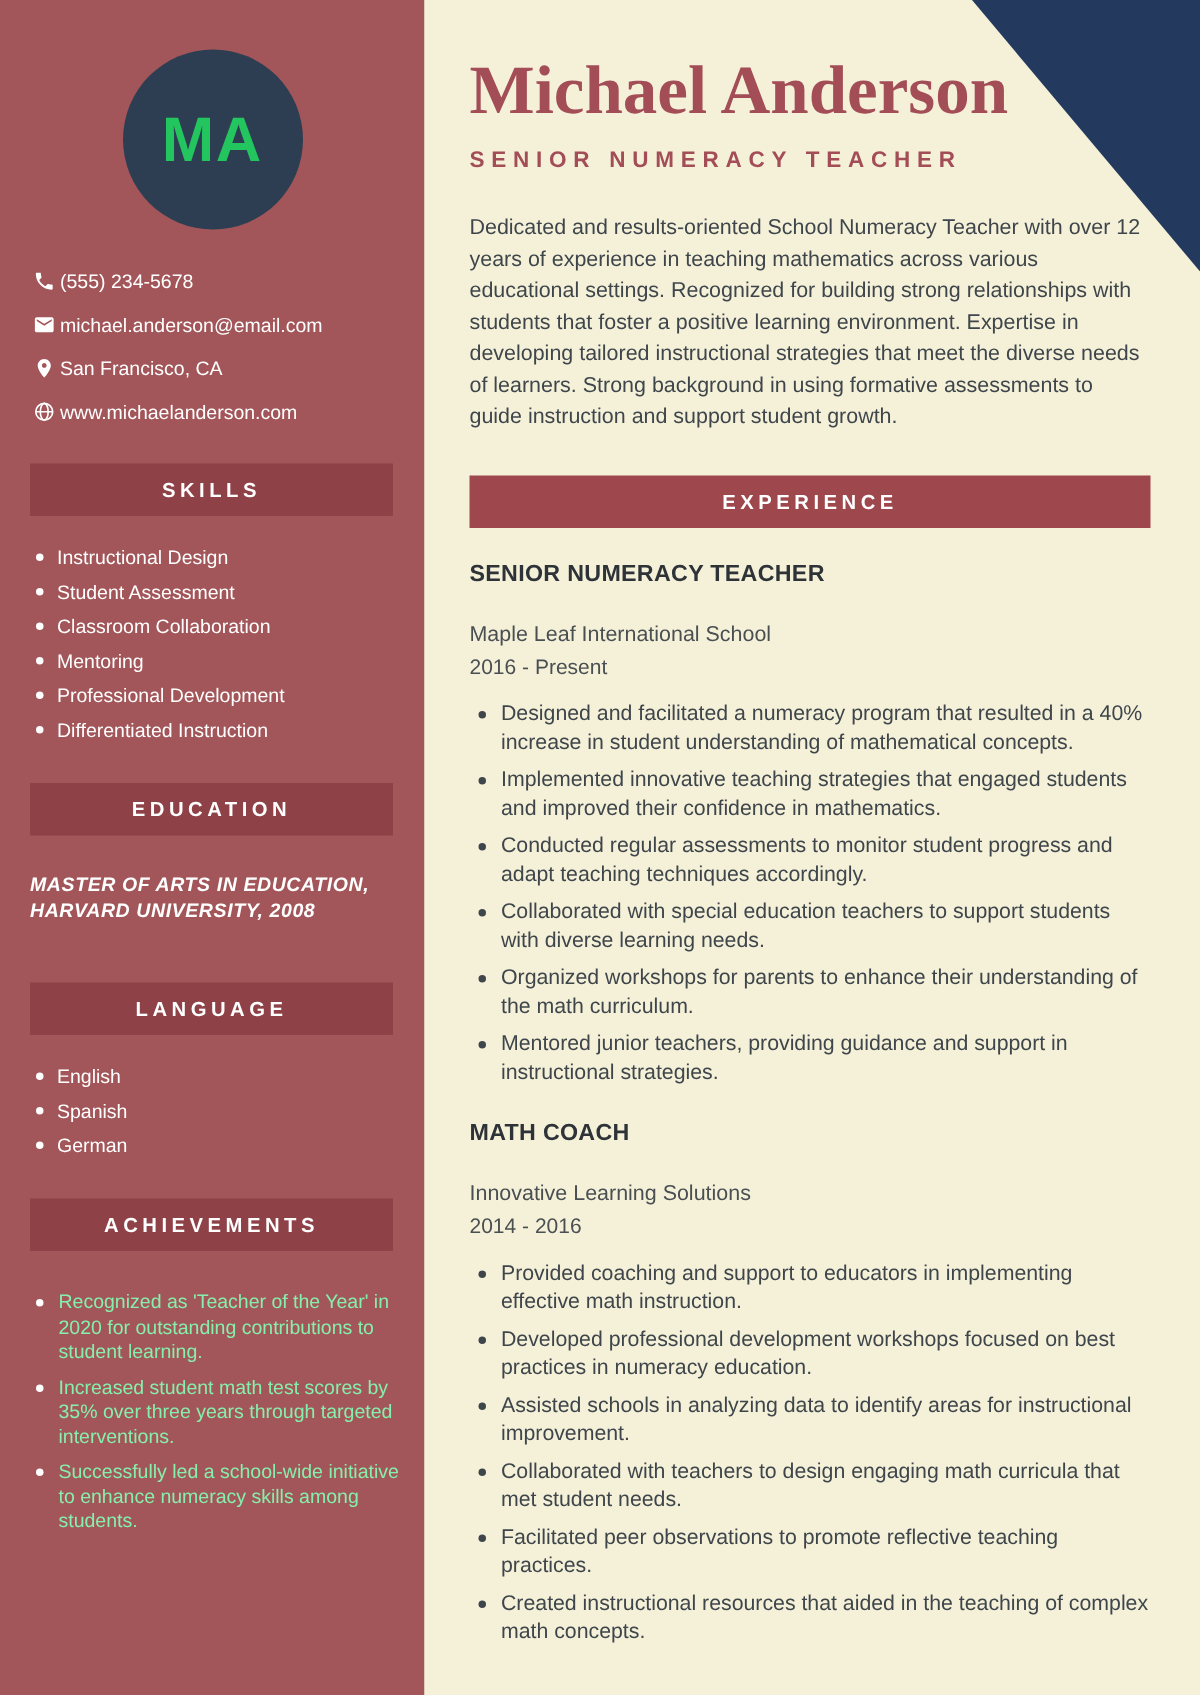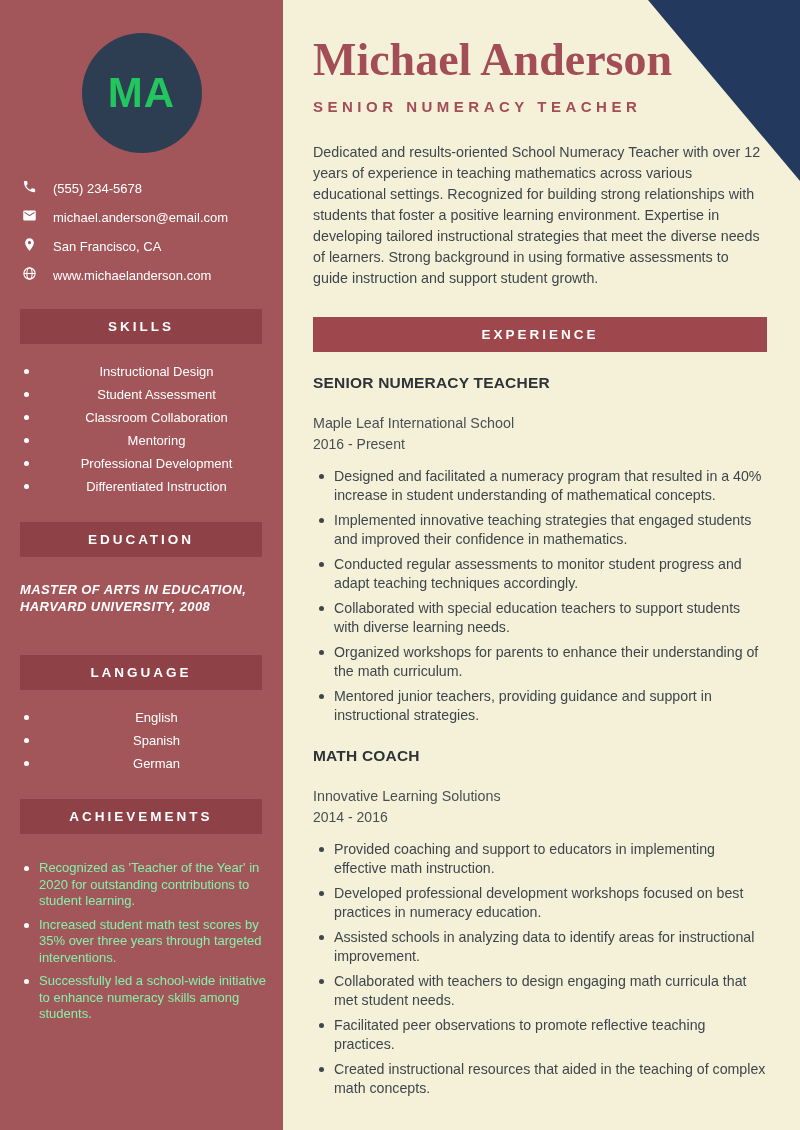--- a/index.html
+++ b/index.html
@@ -7,35 +7,35 @@
   body { font-family:"Liberation Sans", sans-serif; }
   .page { position:relative; width:800px; height:1130px; display:flex; overflow:hidden; background:#f5f1d9; }
 
   
   .sidebar { width:283px; min-width:283px; background:#a25659; color:#ffffff; }
   .avatar { width:120px; height:120px; border-radius:50%; background:#2e3e52;
             display:flex; align-items:center; justify-content:center; margin:33px auto 0; }
   .avatar-text { font-size:42px; color:#22c55e; font-weight:600; letter-spacing:1px; }
 
   .contact { margin:27px 0 0 22px; }
-  .contact-row { display:flex; align-items:center; gap:16px; margin-bottom:13px; height:16px; }
+  .contact-row { display:flex; align-items:flex-start; gap:3px; margin-bottom:13px; height:16px; }
   .contact-row svg { width:15px; height:15px; flex:0 0 15px; }
   .contact-text { font-size:13px; color:#ffffff; }
 
   .side-box { background:#8e4146; margin:0 21px 0 20px; height:35px;
               display:flex; align-items:center; justify-content:center;
               font-size:13.5px; font-weight:bold; letter-spacing:3px; color:#ffffff; }
   .box-skills { margin-top:26px; }
   .box-education { margin-top:28px; }
   .box-language { margin-top:40px; }
   .box-achievements { margin-top:28px; }
 
   .side-list { list-style:none; margin:20px 8px 0 24px; }
   .side-list li { position:relative; padding-left:14px; font-size:13px; line-height:15px;
-                  margin-bottom:8px; color:#ffffff;text-align:center; }
+                  margin-bottom:8px; color:#ffffff; }
   .side-list li::before { content:''; position:absolute; left:0; top:5px; width:5px; height:5px;
                           border-radius:50%; background:#ffffff; }
 
   .edu-text { margin:24px 21px 0 20px; font-size:13px; font-weight:bold; line-height:17px;
               letter-spacing:0.4px; color:#ffffff;font-style:italic; }
 
   .ach-list { list-style:none; margin:26px 10px 0 24px; }
   .ach-list li { position:relative; padding-left:15px; font-size:13px; line-height:16.5px;
                  margin-bottom:7px; color:#86efac; }
   .ach-list li::before { content:''; position:absolute; left:0; top:6px; width:5px; height:5px;

